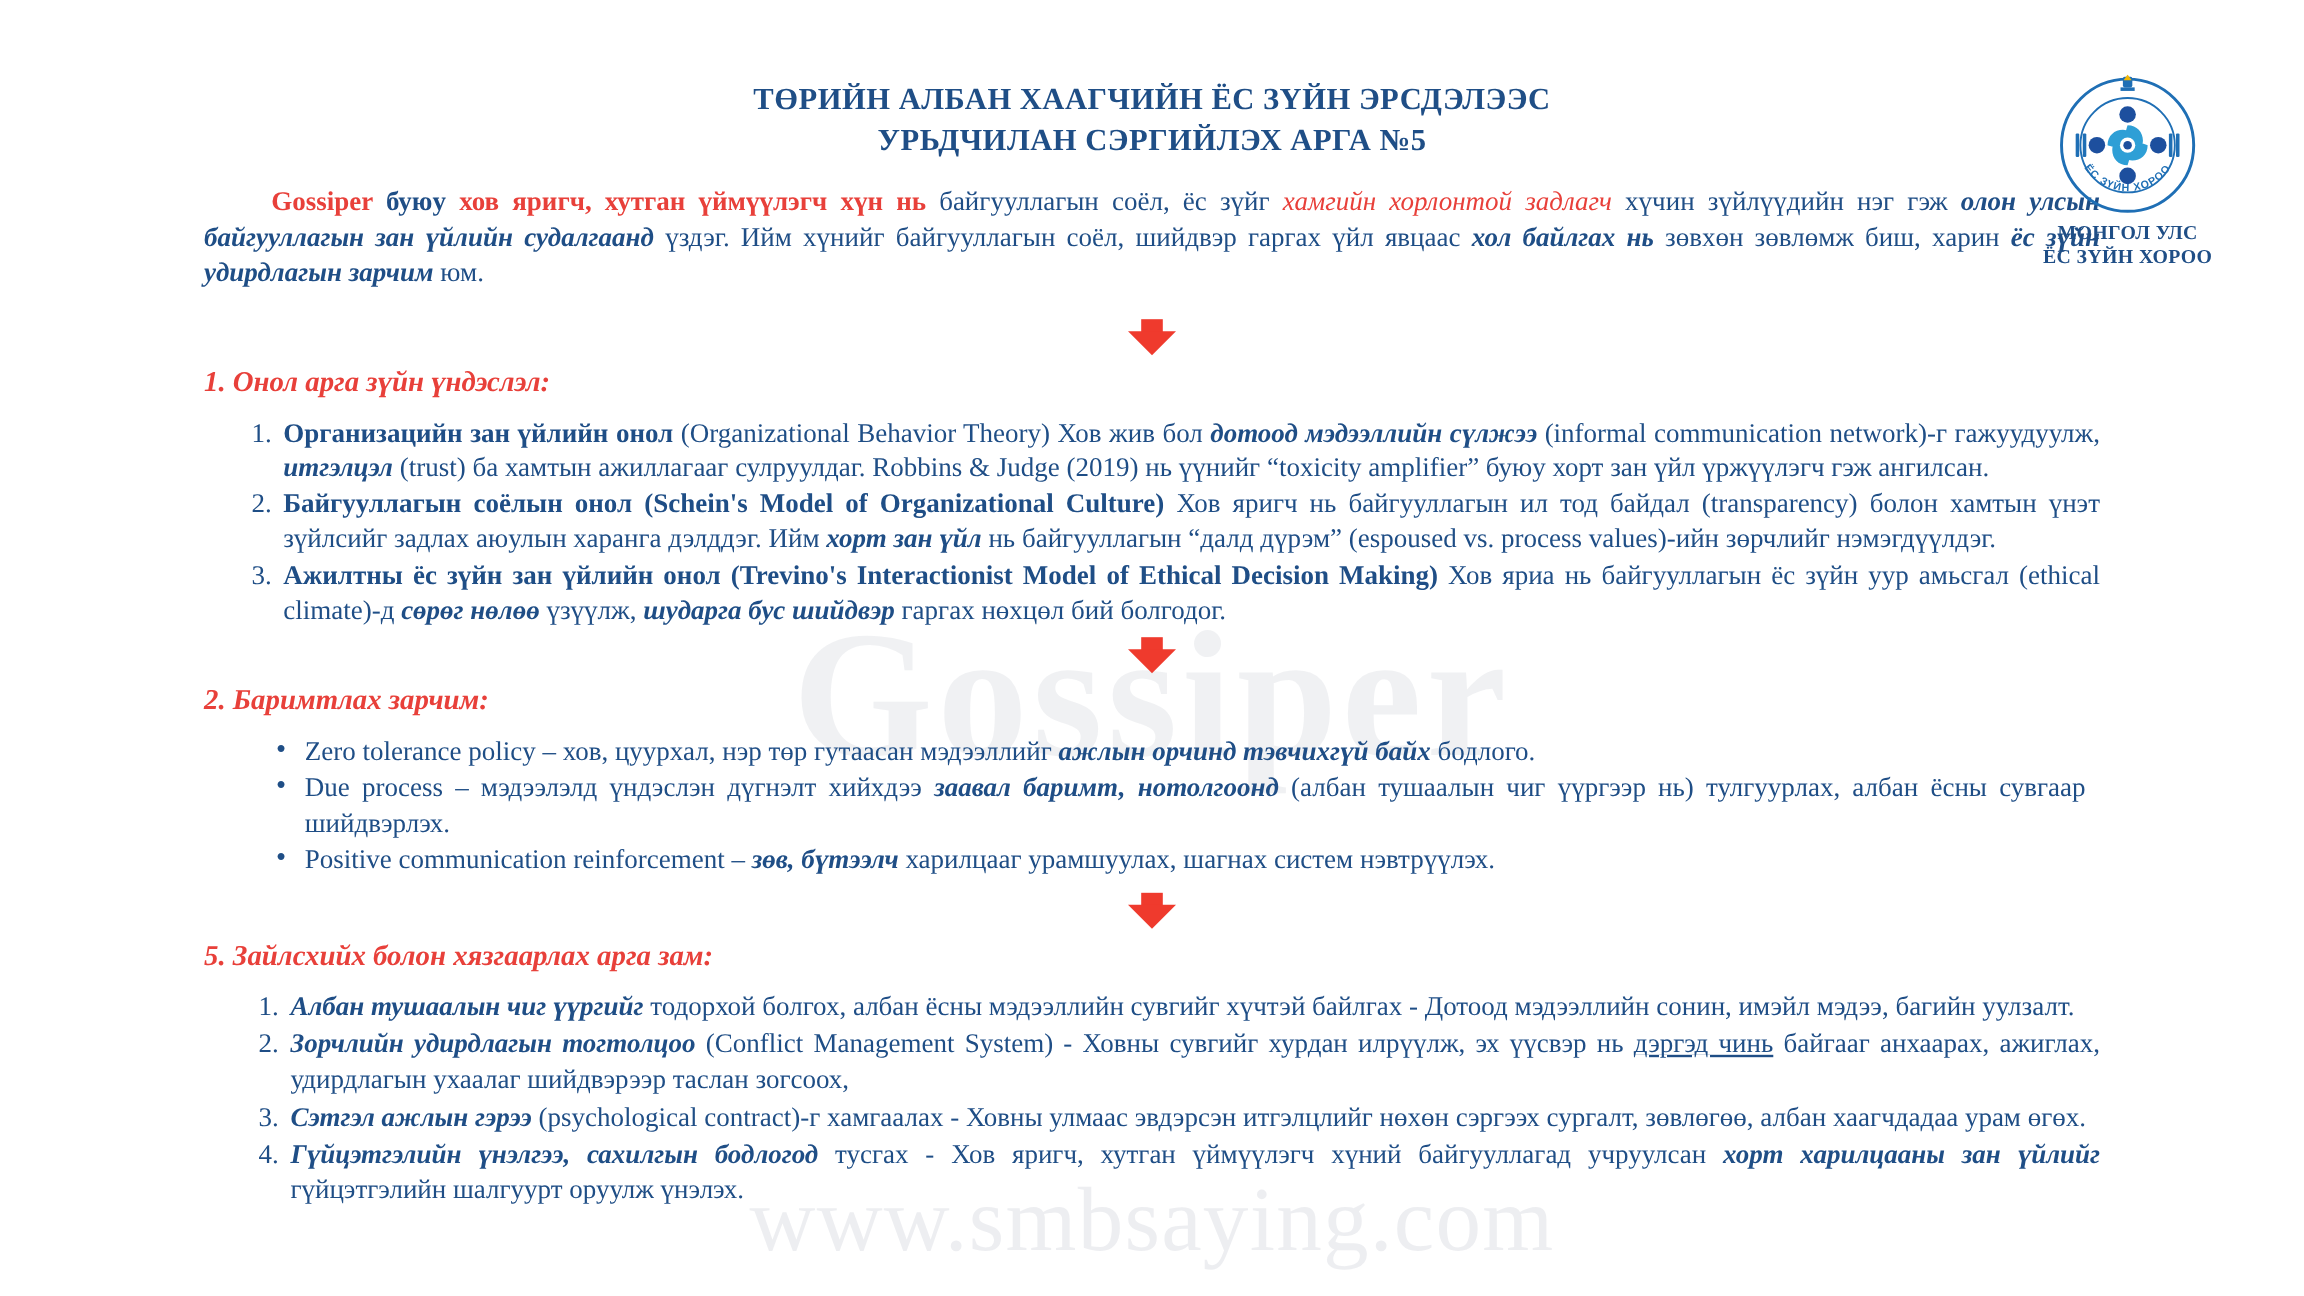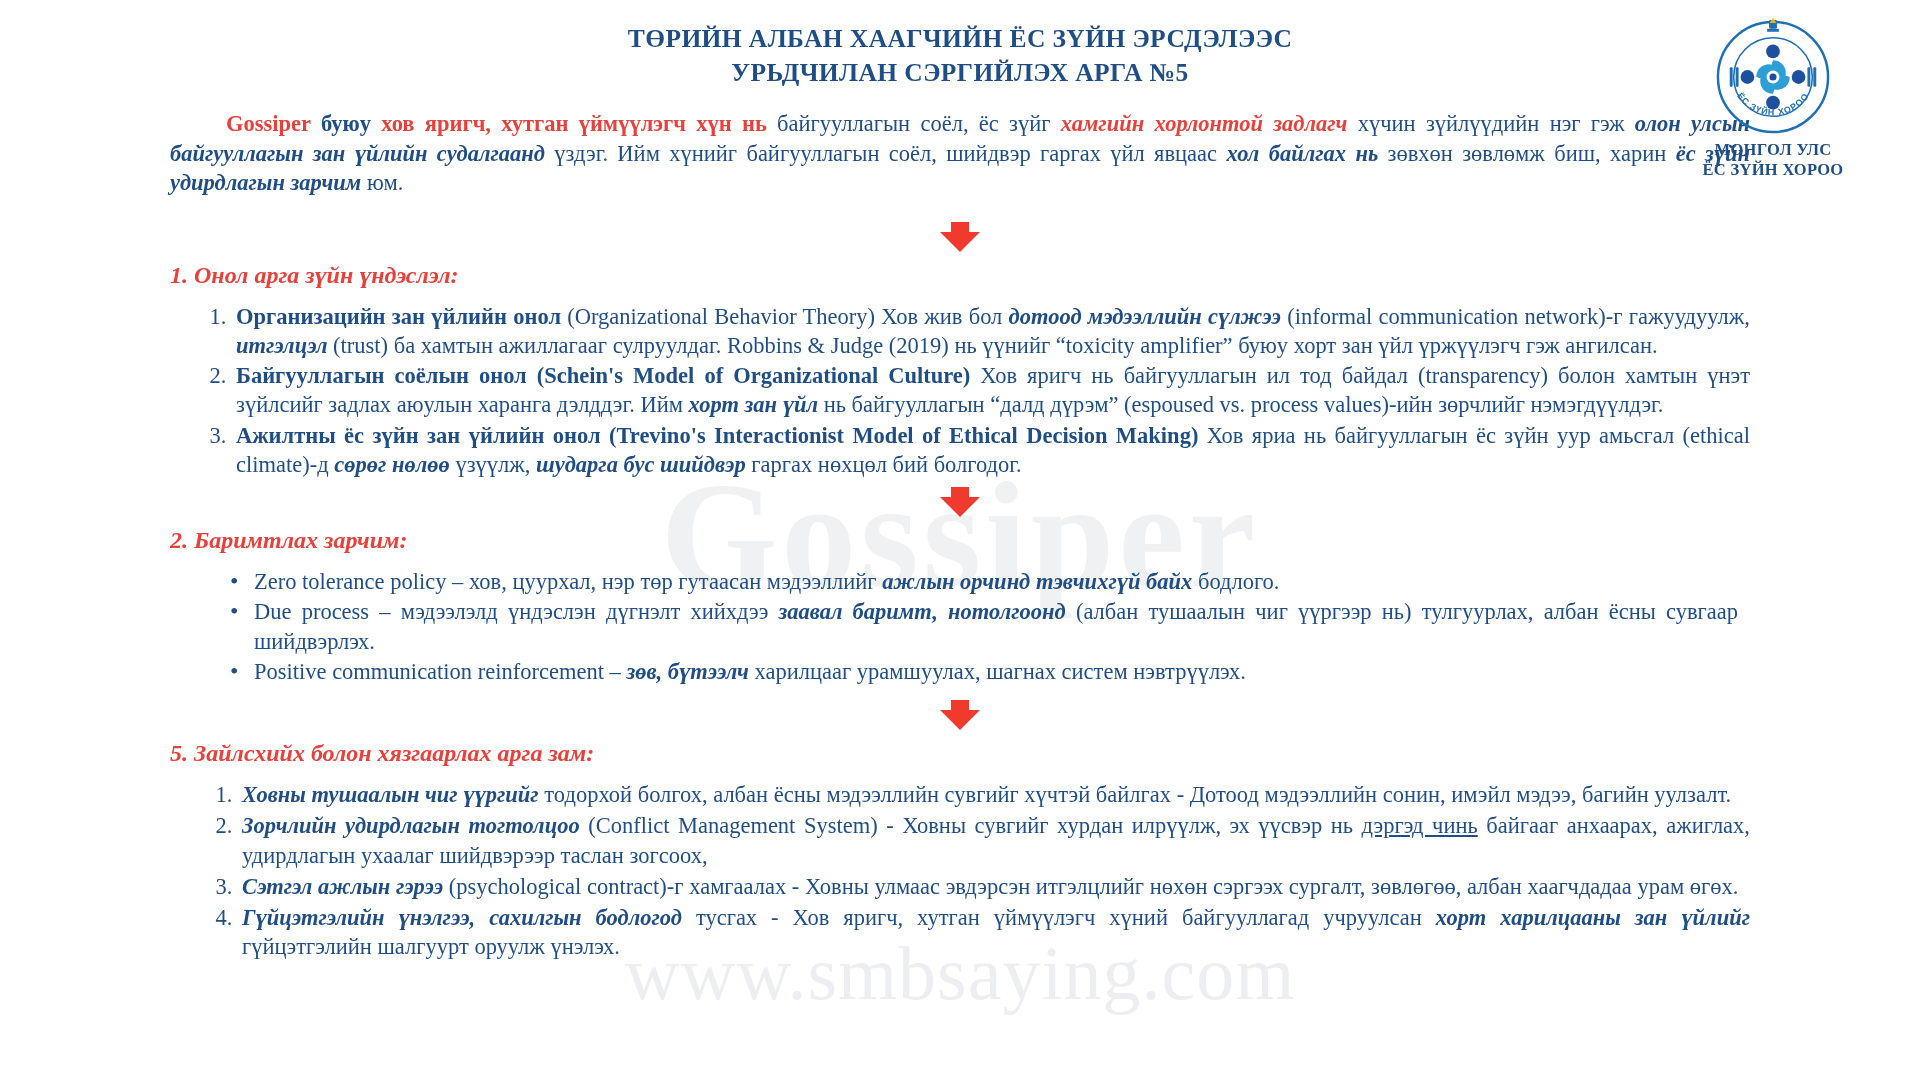--- a/index.html
+++ b/index.html
@@ -57,20 +57,21 @@
     z-index: 0;
     line-height: 1;
   }
 
   .content { position: relative; z-index: 2; }
 
   
   .header {
     position: relative;
     padding: 22px 0 4px 0;
+    margin-top: 44px;
   }
   .title-block {
     width: 1560px;
     margin: 0 auto;
     text-align: center;
   }
   .title-line {
     font-family: "Liberation Serif", "DejaVu Serif", serif;
     font-weight: 700;
     font-size: 25.5px;
@@ -115,21 +116,21 @@
     color: #1f4e86;
   }
   .intro {
     margin-top: 16px;
     text-indent: 56px;
     font-size: 22.5px;
     line-height: 1.30;
     text-align: justify;
   }
   .rb { color: #e8403a; font-weight: 700; }
-  .ri { color: #e8403a; font-weight: 700; font-style: italic; }
+  .ri { color: #e8403a; font-weight: 400; font-style: italic; }
   .bb { color: #1f4e86; font-weight: 700; }
   .bi { color: #1f4e86; font-weight: 700; font-style: italic; }
   .u { text-decoration: underline; }
 
   
   .arrow-row {
     display: flex;
     justify-content: center;
     align-items: center;
     height: 34px;
@@ -282,21 +283,21 @@
         <li><span>Due process – мэдээлэлд үндэслэн дүгнэлт хийхдээ </span><span class="bi">заавал баримт, нотолгоонд</span><span> (албан тушаалын чиг үүргээр нь) тулгуурлах, албан ёсны сувгаар шийдвэрлэх.</span></li>
         <li><span>Positive communication reinforcement – </span><span class="bi">зөв, бүтээлч</span><span> харилцааг урамшуулах, шагнах систем нэвтрүүлэх.</span></li>
       </ul>
 
       <div class="arrow-row">
         <div class="arrow-shape"></div>
       </div>
 
       <div class="sec-head">5. Зайлсхийх болон хязгаарлах арга зам:</div>
       <ol class="num-list spaced">
-        <li><span class="bi">Ховны тушаалын чиг үүргийг</span><span> тодорхой болгох, албан ёсны мэдээллийн сувгийг хүчтэй байлгах - Дотоод мэдээллийн сонин, имэйл мэдээ, багийн уулзалт.</span></li>
+        <li><span class="bi">Албан тушаалын чиг үүргийг</span><span> тодорхой болгох, албан ёсны мэдээллийн сувгийг хүчтэй байлгах - Дотоод мэдээллийн сонин, имэйл мэдээ, багийн уулзалт.</span></li>
         <li><span class="bi">Зорчлийн удирдлагын тогтолцоо</span><span> (Conflict Management System) - Ховны сувгийг хурдан илрүүлж, эх үүсвэр нь </span><span class="u">дэргэд чинь</span><span> байгааг анхаарах, ажиглах, удирдлагын ухаалаг шийдвэрээр таслан зогсоох,</span></li>
         <li><span class="bi">Сэтгэл ажлын гэрээ</span><span> (psychological contract)-г хамгаалах - Ховны улмаас эвдэрсэн итгэлцлийг нөхөн сэргээх сургалт, зөвлөгөө, албан хаагчдадаа урам өгөх.</span></li>
         <li><span class="bi">Гүйцэтгэлийн үнэлгээ, сахилгын бодлогод</span><span> тусгах - Хов яригч, хутган үймүүлэгч хүний байгууллагад учруулсан </span><span class="bi">хорт харилцааны зан үйлийг</span><span> гүйцэтгэлийн шалгуурт оруулж үнэлэх.</span></li>
       </ol>
 
     </div>
   </div>
 </div>
 
 </body></html>

